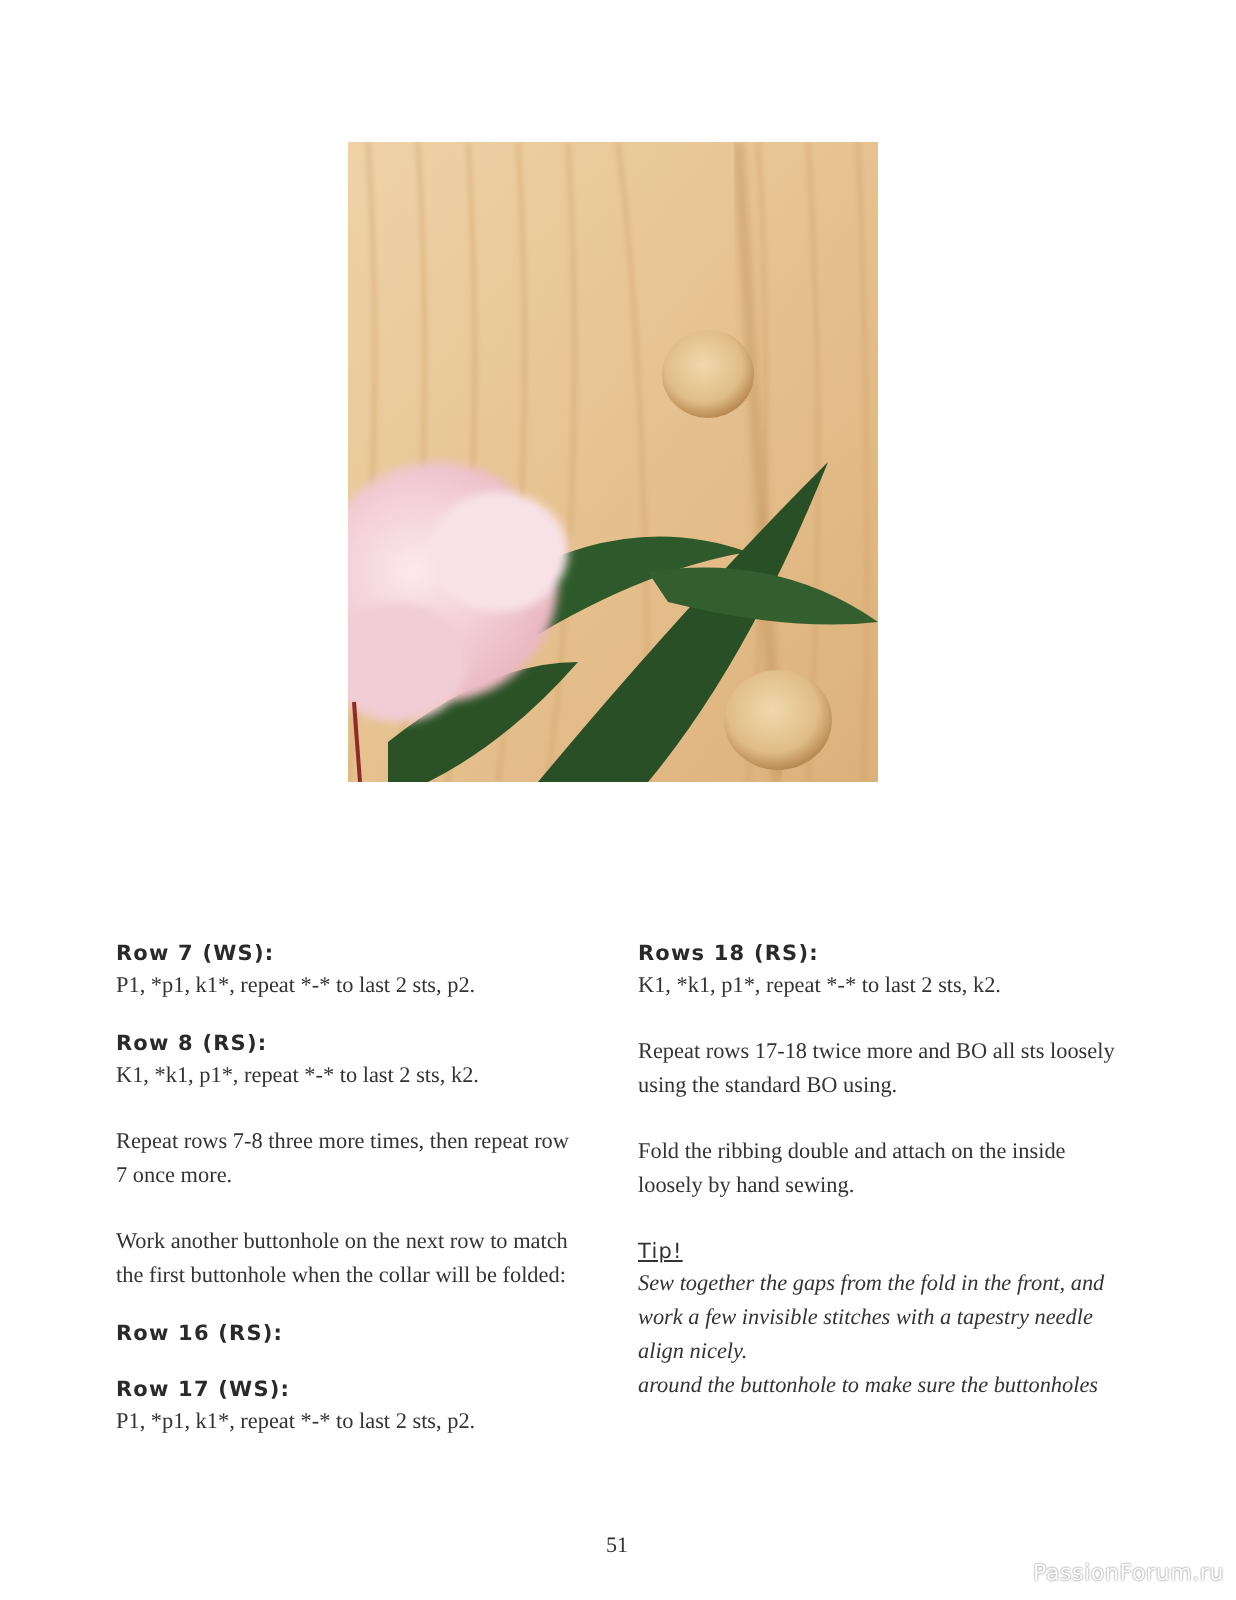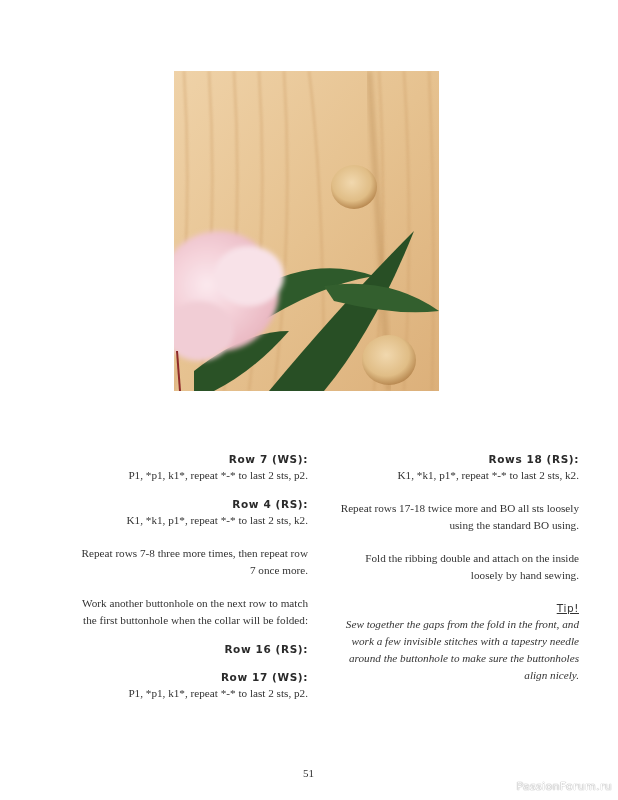--- a/index.html
+++ b/index.html
@@ -20,23 +20,22 @@
       top: 71px;
       width: 265px;
       height: 320px;
       overflow: hidden;
       background: #e8c79a;
     }
     .photo svg { display: block; width: 100%; height: 100%; }
 
     .col {
       position: absolute;
-      top: 452px;
+      top: 470px;
       width: 250px;
-      text-align: right;
     }
     .col-left { left: 58px; }
     .col-right { left: 319px; width: 260px; }
 
     .heading {
       font-family: "DejaVu Sans", "Liberation Sans", sans-serif;
       font-weight: bold;
       font-size: 10.5px;
       letter-spacing: 0.6px;
       color: #2a2a2a;
@@ -145,21 +144,21 @@
       <ellipse cx="25" cy="260" rx="35" ry="30" fill="#f1cdd5"></ellipse>
     </g>
     <path d="M3 280 L 6 320" stroke="#8e2a2a" stroke-width="2" fill="none"></path>
   </svg>
 </div>
 
 <div class="col col-left">
   <div class="heading">Row 7 (WS):</div>
   <div class="line">P1, *p1, k1*, repeat *-* to last 2 sts, p2.</div>
   <div class="gap-md"></div>
-  <div class="heading">Row 4 (RS):</div>
+  <div class="heading">Row 8 (RS):</div>
   <div class="line">K1, *k1, p1*, repeat *-* to last 2 sts, k2.</div>
   <div class="gap-lg"></div>
   <div class="line">Repeat rows 7-8 three more times, then repeat row</div>
   <div class="line">7 once more.</div>
   <div class="gap-lg"></div>
   <div class="line">Work another buttonhole on the next row to match</div>
   <div class="line">the first buttonhole when the collar will be folded:</div>
   <div class="gap-md"></div>
   <div class="heading">Row 16 (RS):</div>
   <div class="gap-md"></div>
@@ -173,18 +172,18 @@
   <div class="gap-lg"></div>
   <div class="line">Repeat rows 17-18 twice more and BO all sts loosely</div>
   <div class="line">using the standard BO using.</div>
   <div class="gap-lg"></div>
   <div class="line">Fold the ribbing double and attach on the inside</div>
   <div class="line">loosely by hand sewing.</div>
   <div style="height: 17px;"></div>
   <div class="tip-label">Tip!</div>
   <div class="tip-text">Sew together the gaps from the fold in the front, and</div>
   <div class="tip-text">work a few invisible stitches with a tapestry needle</div>
+  <div class="tip-text">align nicely.</div>
   <div class="tip-text">around the buttonhole to make sure the buttonholes</div>
-  <div class="tip-text">align nicely.</div>
 </div>
 
 <div class="page-number">51</div>
 <div class="watermark">PassionForum.ru</div>
 
 </body></html>

